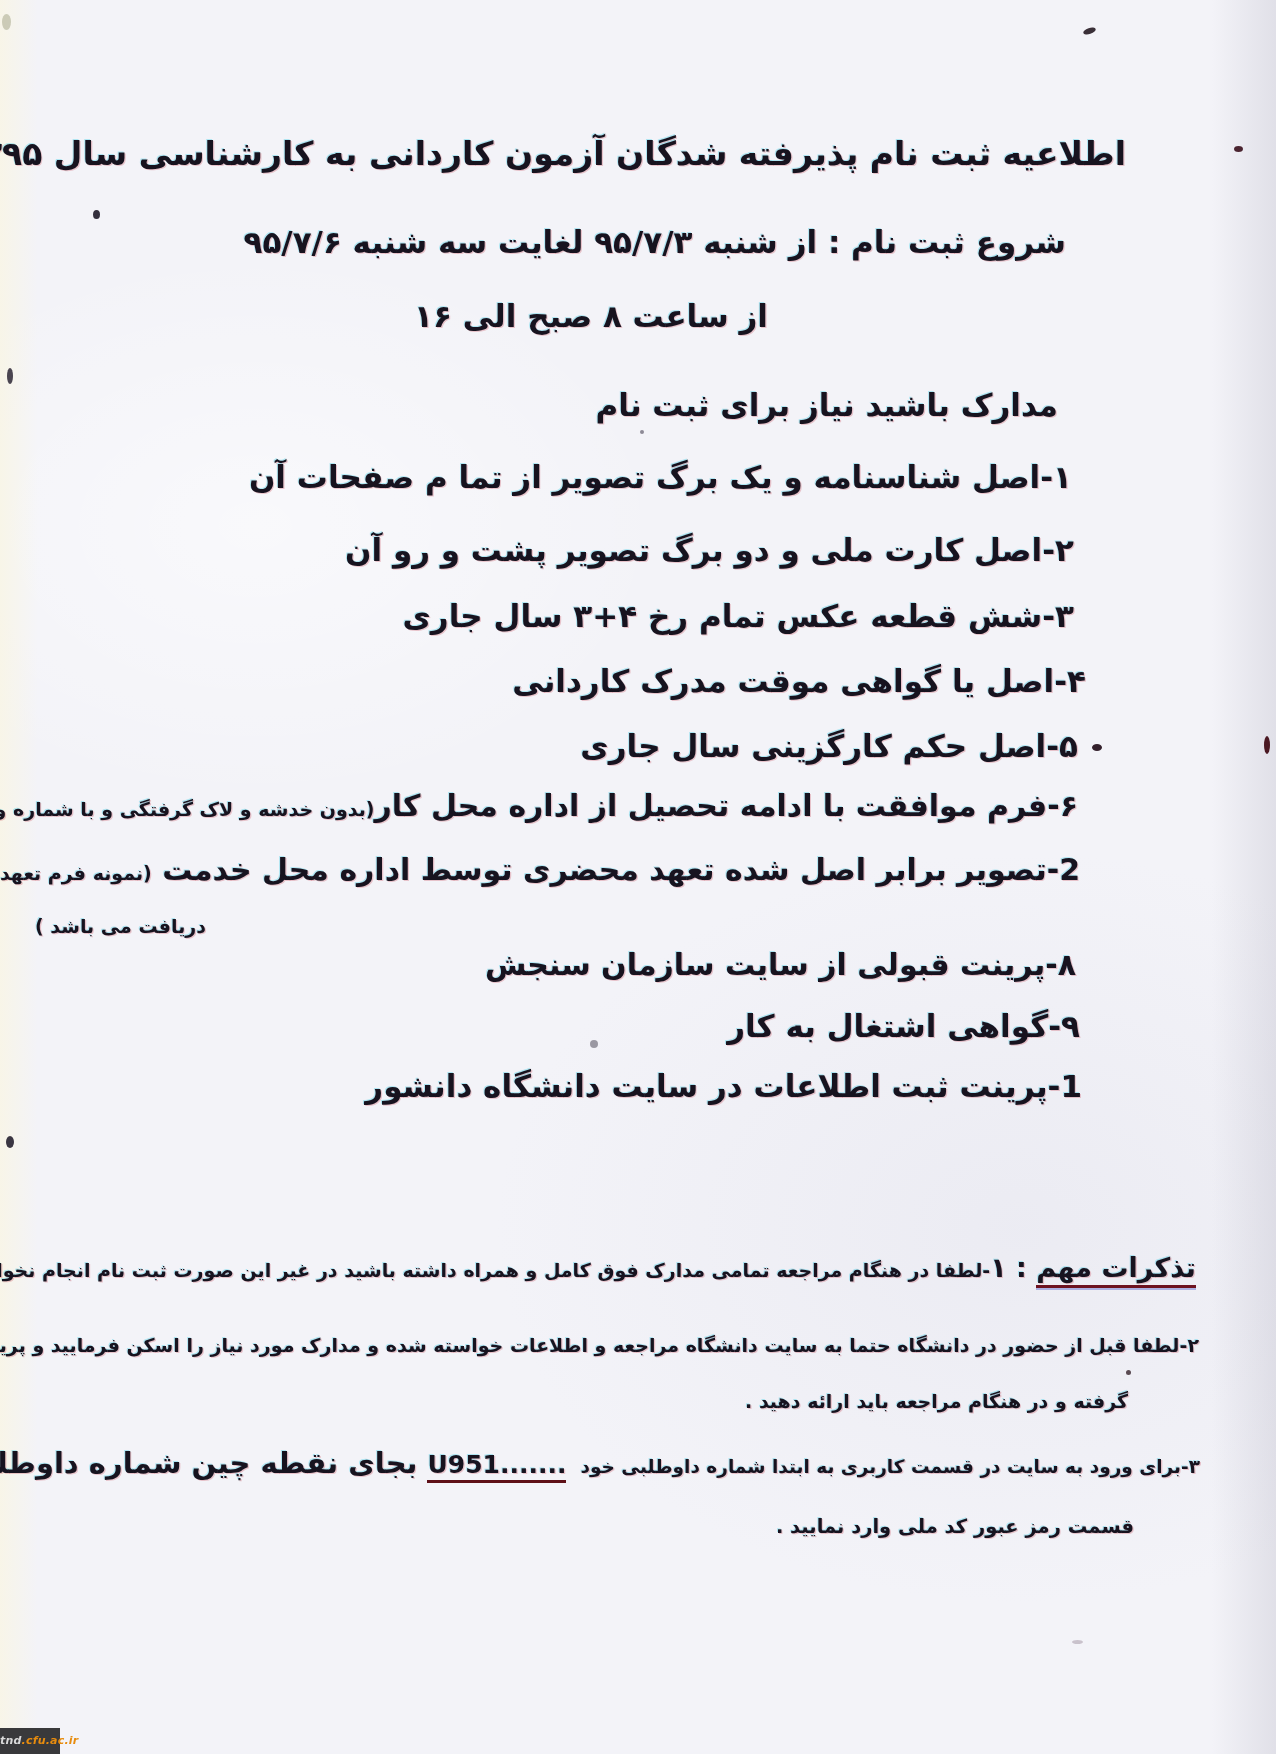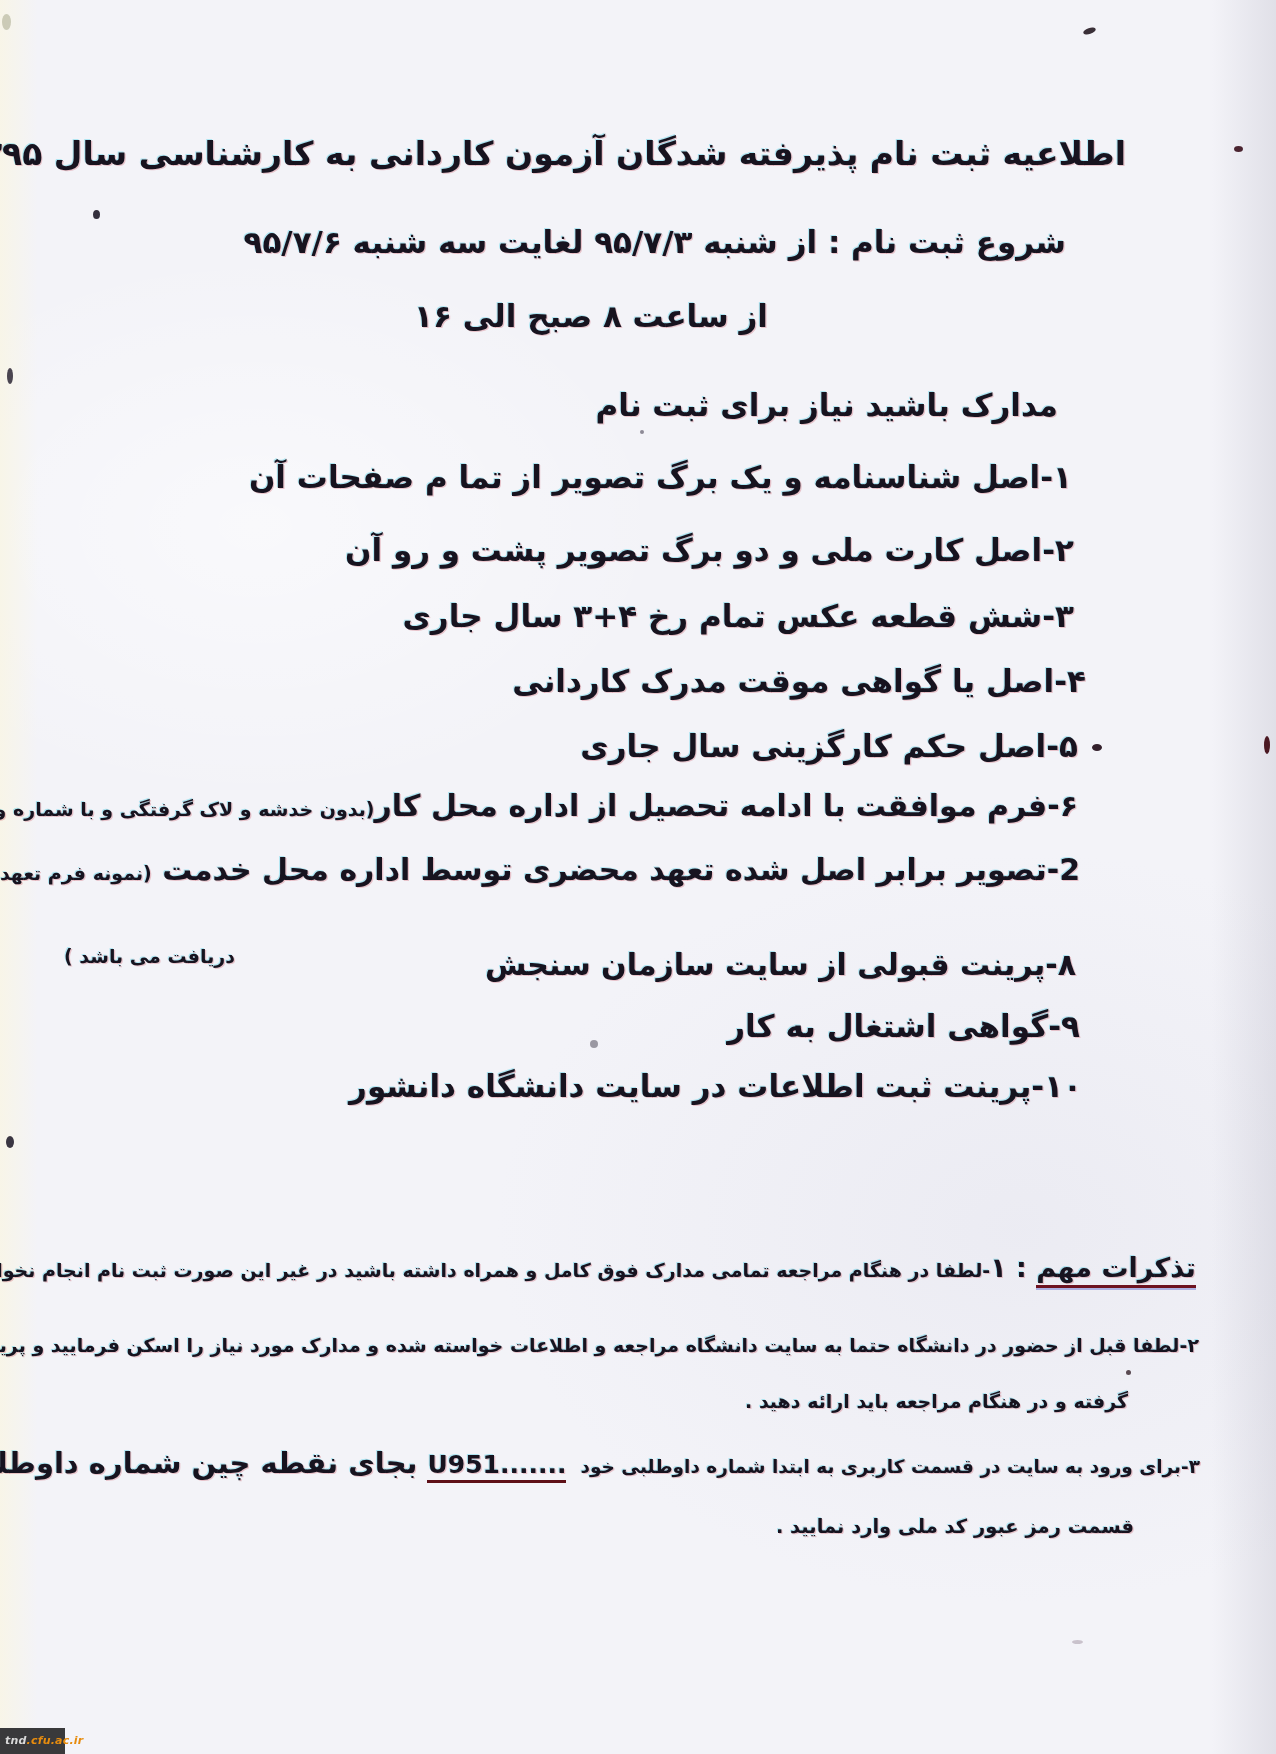--- a/index.html
+++ b/index.html
@@ -35,21 +35,21 @@
   .code-ltr{direction:ltr;unicode-bidi:isolate;display:inline-block;
     font-size:25px;border-bottom:3px solid #5e1018;padding-bottom:1px;
     margin-right:14px;margin-left:10px;}
   .note3-big{font-size:29px;}
   .paren-small{font-size:19px;}
   
   .speck{position:absolute;border-radius:50%;}
   .watermark{
     position:absolute;left:0;bottom:0;width:60px;height:26px;background:#39393b;
     direction:ltr;font-style:italic;font-weight:bold;font-size:11px;line-height:26px;
-    padding-left:5px;letter-spacing:.2px;
+    letter-spacing:.2px;
   }
   .wm-prefix{color:#d9d9d9;}
   .wm-domain{color:#e78c0e;}
 </style>
 </head>
 <body>
 
 <div class="page">
   <div class="edge-left"></div>
   <div class="edge-right"></div>
@@ -69,25 +69,25 @@
   <div class="line fs-item" style="top:728px;right:198px;">۵-اصل حکم کارگزینی سال جاری</div>
 
   <div class="line fs-item6" style="top:788px;right:198px;">
     <span>۶-فرم موافقت با ادامه تحصیل از  اداره محل کار</span><span class="paren-small">(بدون خدشه و لاک گرفتگی و با شماره و تاریخ خوانا)</span>
   </div>
 
   <div class="line fs-item6" style="top:852px;right:196px;">
     <span>2-تصویر برابر اصل شده تعهد محضری توسط اداره محل خدمت </span><span class="paren-small">(نمونه فرم تعهد به پیوست قابل</span>
   </div>
 
-  <div class="line small" style="top:945px;left:35px;margin-left:29px;">دریافت می باشد )</div>
+  <div class="line small" style="top:915px;left:35px;">دریافت می باشد )</div>
 
   <div class="line" style="top:947px;right:200px;font-size:30px;">۸-پرینت قبولی از سایت سازمان سنجش</div>
   <div class="line fs-item" style="top:1008px;right:196px;">۹-گواهی اشتغال به کار</div>
-  <div class="line fs-item" style="top:1068px;right:194px;">۱۰-پرینت ثبت اطلاعات در سایت دانشگاه دانشور</div>
+  <div class="line fs-item" style="top:1068px;right:194px;">1-پرینت ثبت اطلاعات در سایت دانشگاه دانشور</div>
 
   <div class="line" style="top:1252px;right:80px;">
     <span class="note-head u-red">تذکرات مهم</span><span class="note-head"> : ۱</span><span class="note-small">-لطفا در هنگام مراجعه تمامی مدارک فوق کامل و همراه داشته باشید در غیر این صورت ثبت نام انجام نخواهد شد .</span>
   </div>
 
   <div class="line note-small" style="top:1334px;right:77px;">۲-لطفا قبل از حضور در دانشگاه حتما به سایت دانشگاه مراجعه و اطلاعات خواسته شده و مدارک مورد نیاز را اسکن فرمایید و پرینت نهایی ثبت اطلاعات را</div>
   <div class="line note-small" style="top:1390px;right:148px;">گرفته و در هنگام مراجعه باید ارائه دهید .</div>
 
   <div class="line" style="top:1446px;right:76px;font-size:18.5px;">
     <span>۳-برای ورود به سایت در قسمت کاربری به ابتدا شماره داوطلبی خود</span><span class="code-ltr">U951.......</span><span class="note3-big">بجای نقطه چین شماره داوطلبی</span>

